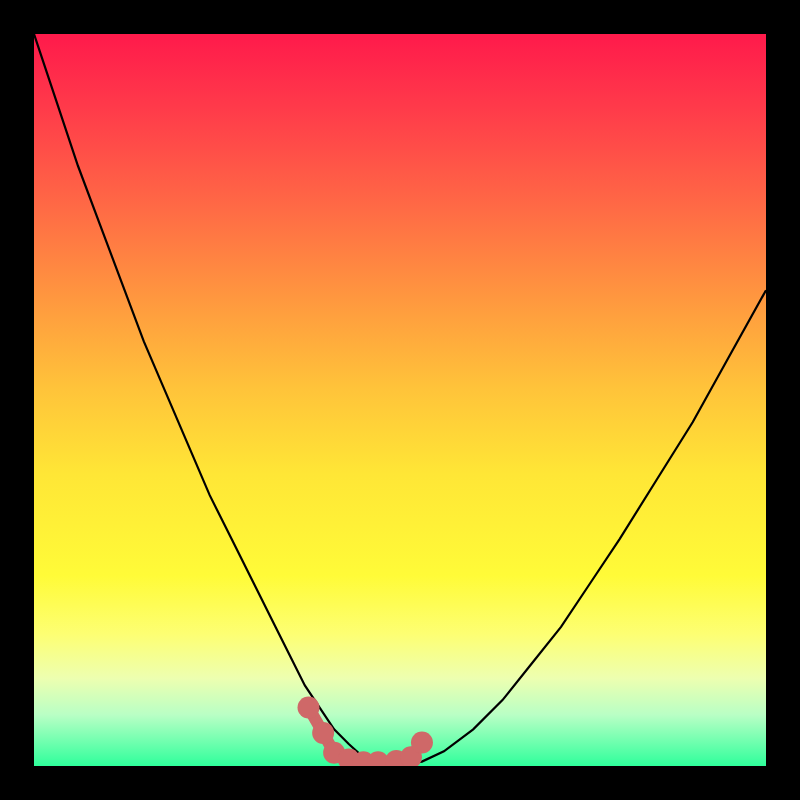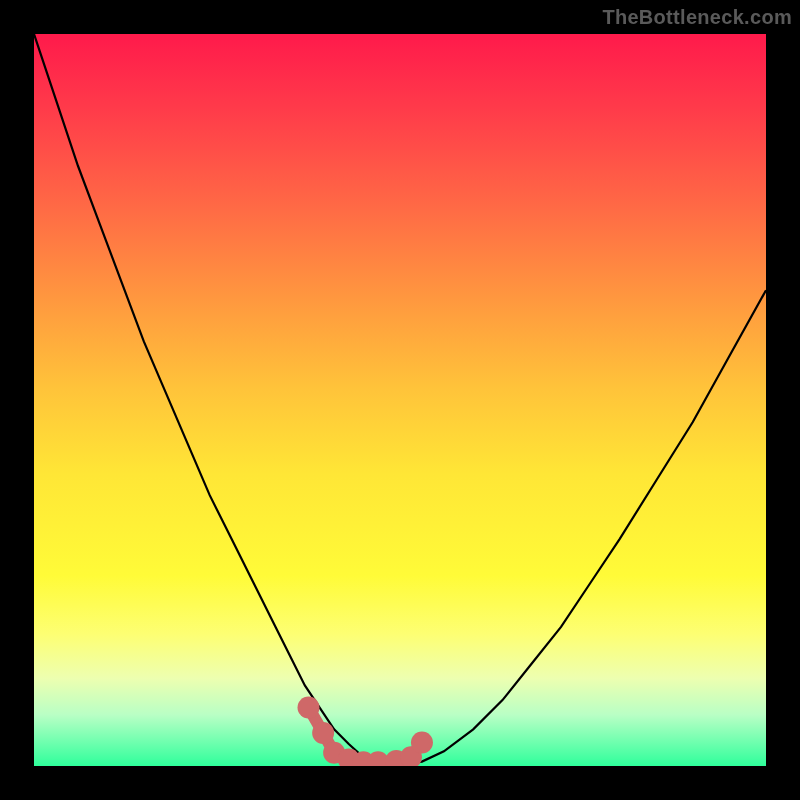--- a/index.html
+++ b/index.html
@@ -65,21 +65,20 @@
     width: 732px;
     height: 732px;
     overflow: visible;
   }
 </style>
 </head>
 <body>
 
 <div class="frame">
 
-  <div class="watermark">TheBottleneck.com</div>
 
   <div class="plot">
     <div class="gradient-bg"></div>
     <svg class="overlay" viewBox="0 0 732 732" preserveAspectRatio="none">
       <path id="curve-path" fill="none" stroke="#000000" stroke-width="2.2" d="M0.00 0.00 L21.96 65.88 L43.92 131.76 L65.88 190.32 L87.84 248.88 L109.80 307.44 L131.76 358.68 L153.72 409.92 L175.68 461.16 L197.64 505.08 L219.60 549.00 L241.56 592.92 L256.20 622.20 L270.84 651.48 L285.48 673.44 L300.12 695.40 L314.76 710.04 L329.40 723.22 L344.04 729.07 L366.00 730.54 L387.96 727.61 L409.92 717.36 L439.20 695.40 L468.48 666.12 L497.76 629.52 L527.04 592.92 L556.32 549.00 L585.60 505.08 L622.20 446.52 L658.80 387.96 L695.40 322.08 L732.00 256.20"></path>
       <path id="marker-segment" fill="none" stroke="#cf6868" stroke-width="12" stroke-linecap="round" stroke-linejoin="round" d="M274.50 673.44 L289.14 699.06 L300.12 718.82 L314.76 725.41 L329.40 728.34 L344.04 728.34 L362.34 726.88 L376.98 723.22 L387.96 708.58"></path>
       <g id="marker-dots">
           <circle cx="274.50" cy="673.44" r="10.98" fill="#cf6868"></circle>
           <circle cx="289.14" cy="699.06" r="10.98" fill="#cf6868"></circle>
           <circle cx="300.12" cy="718.82" r="10.98" fill="#cf6868"></circle>

